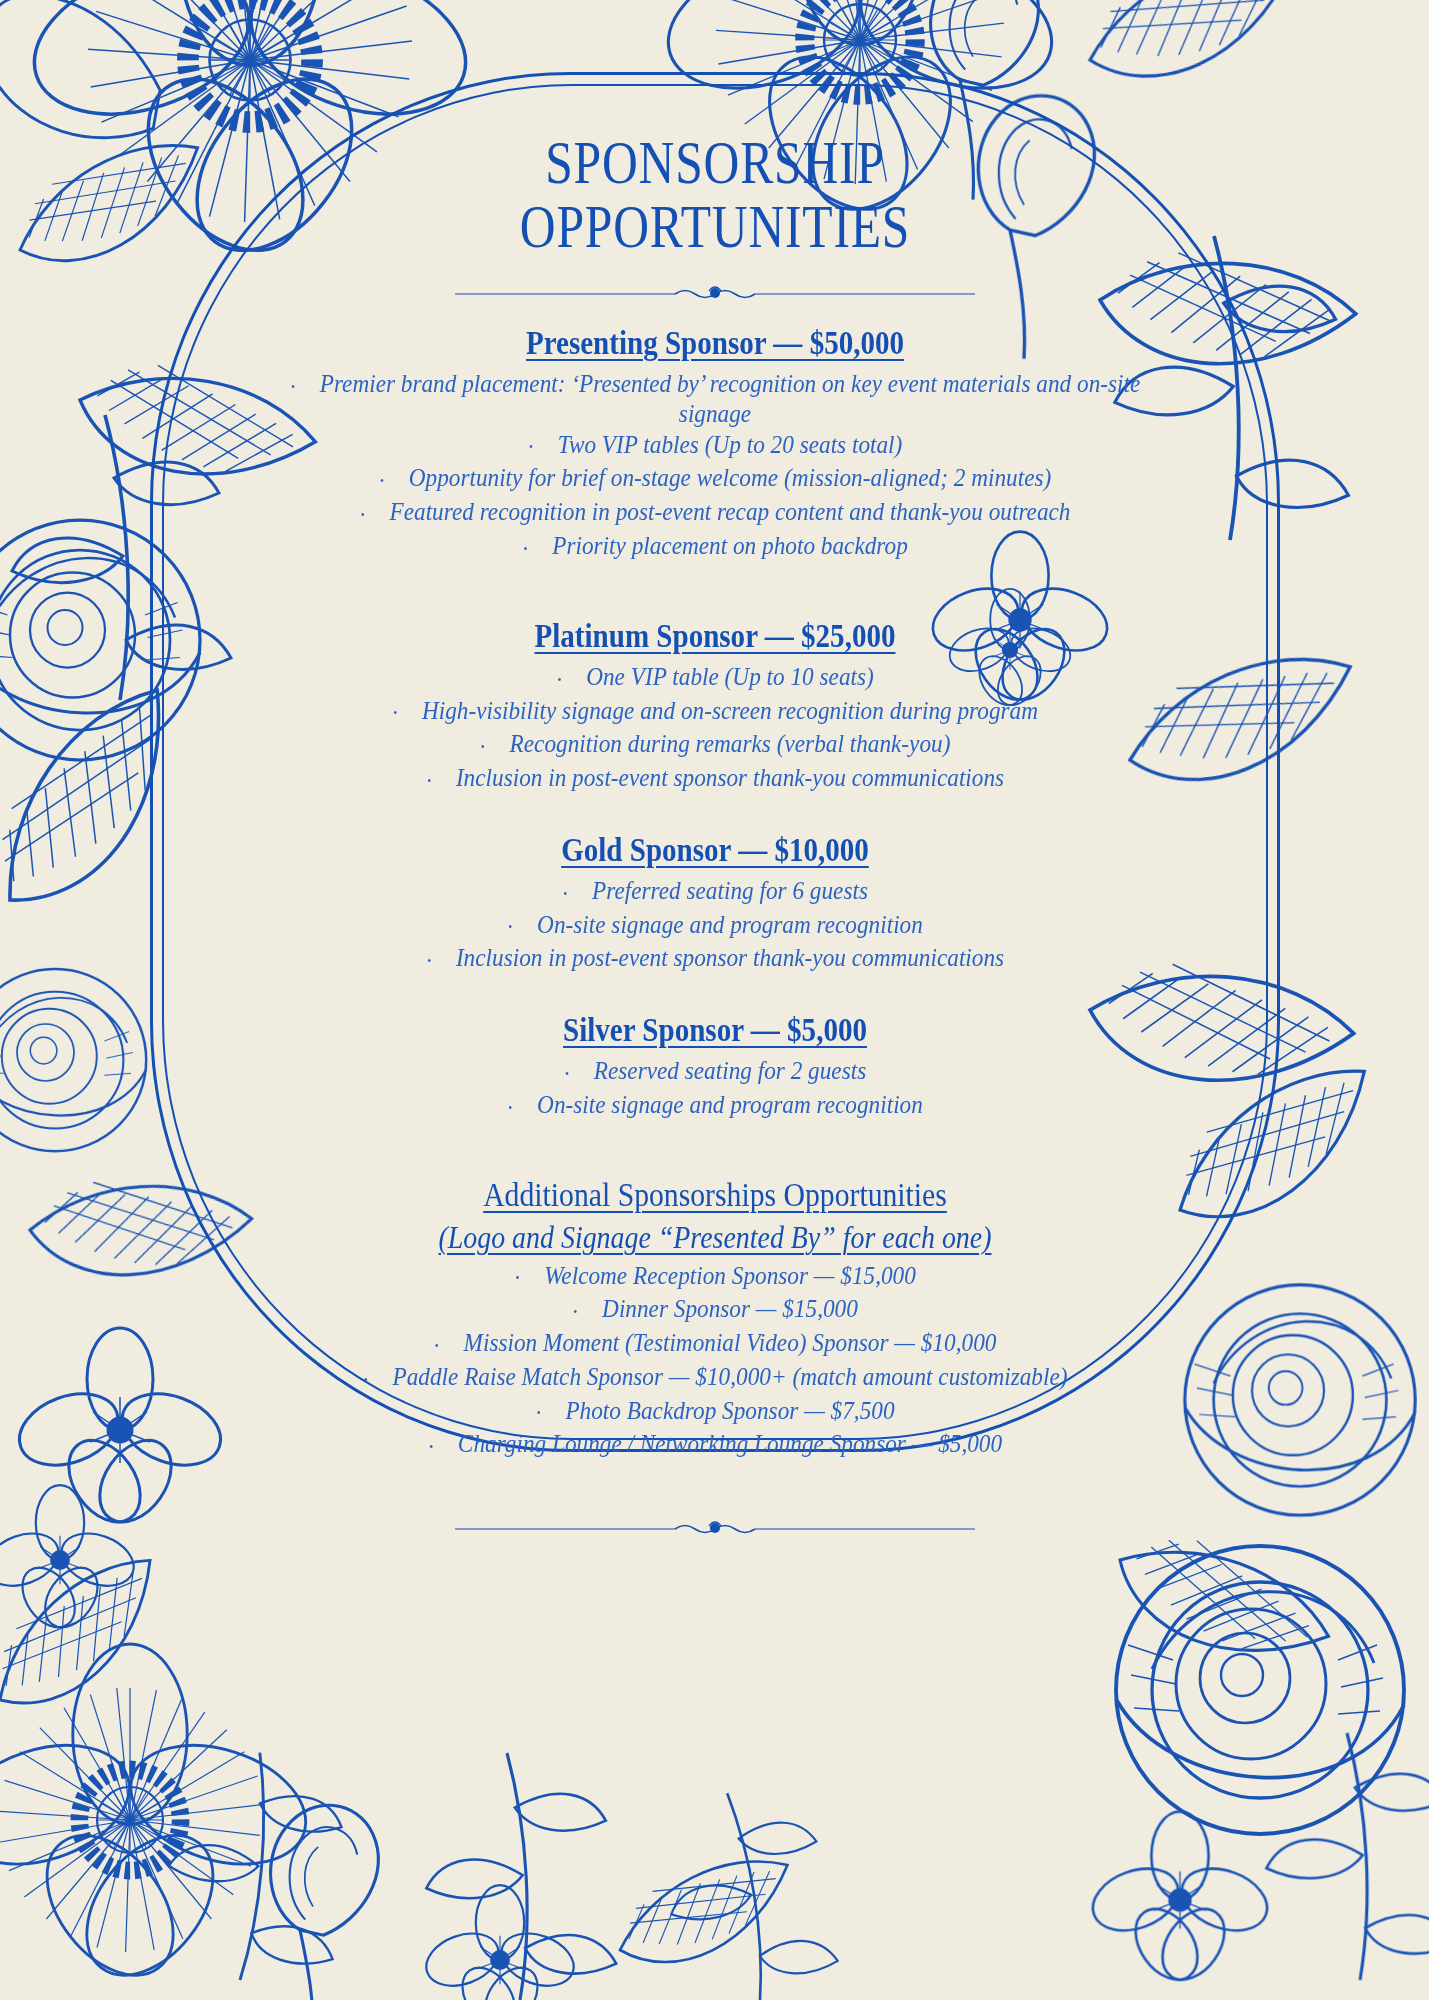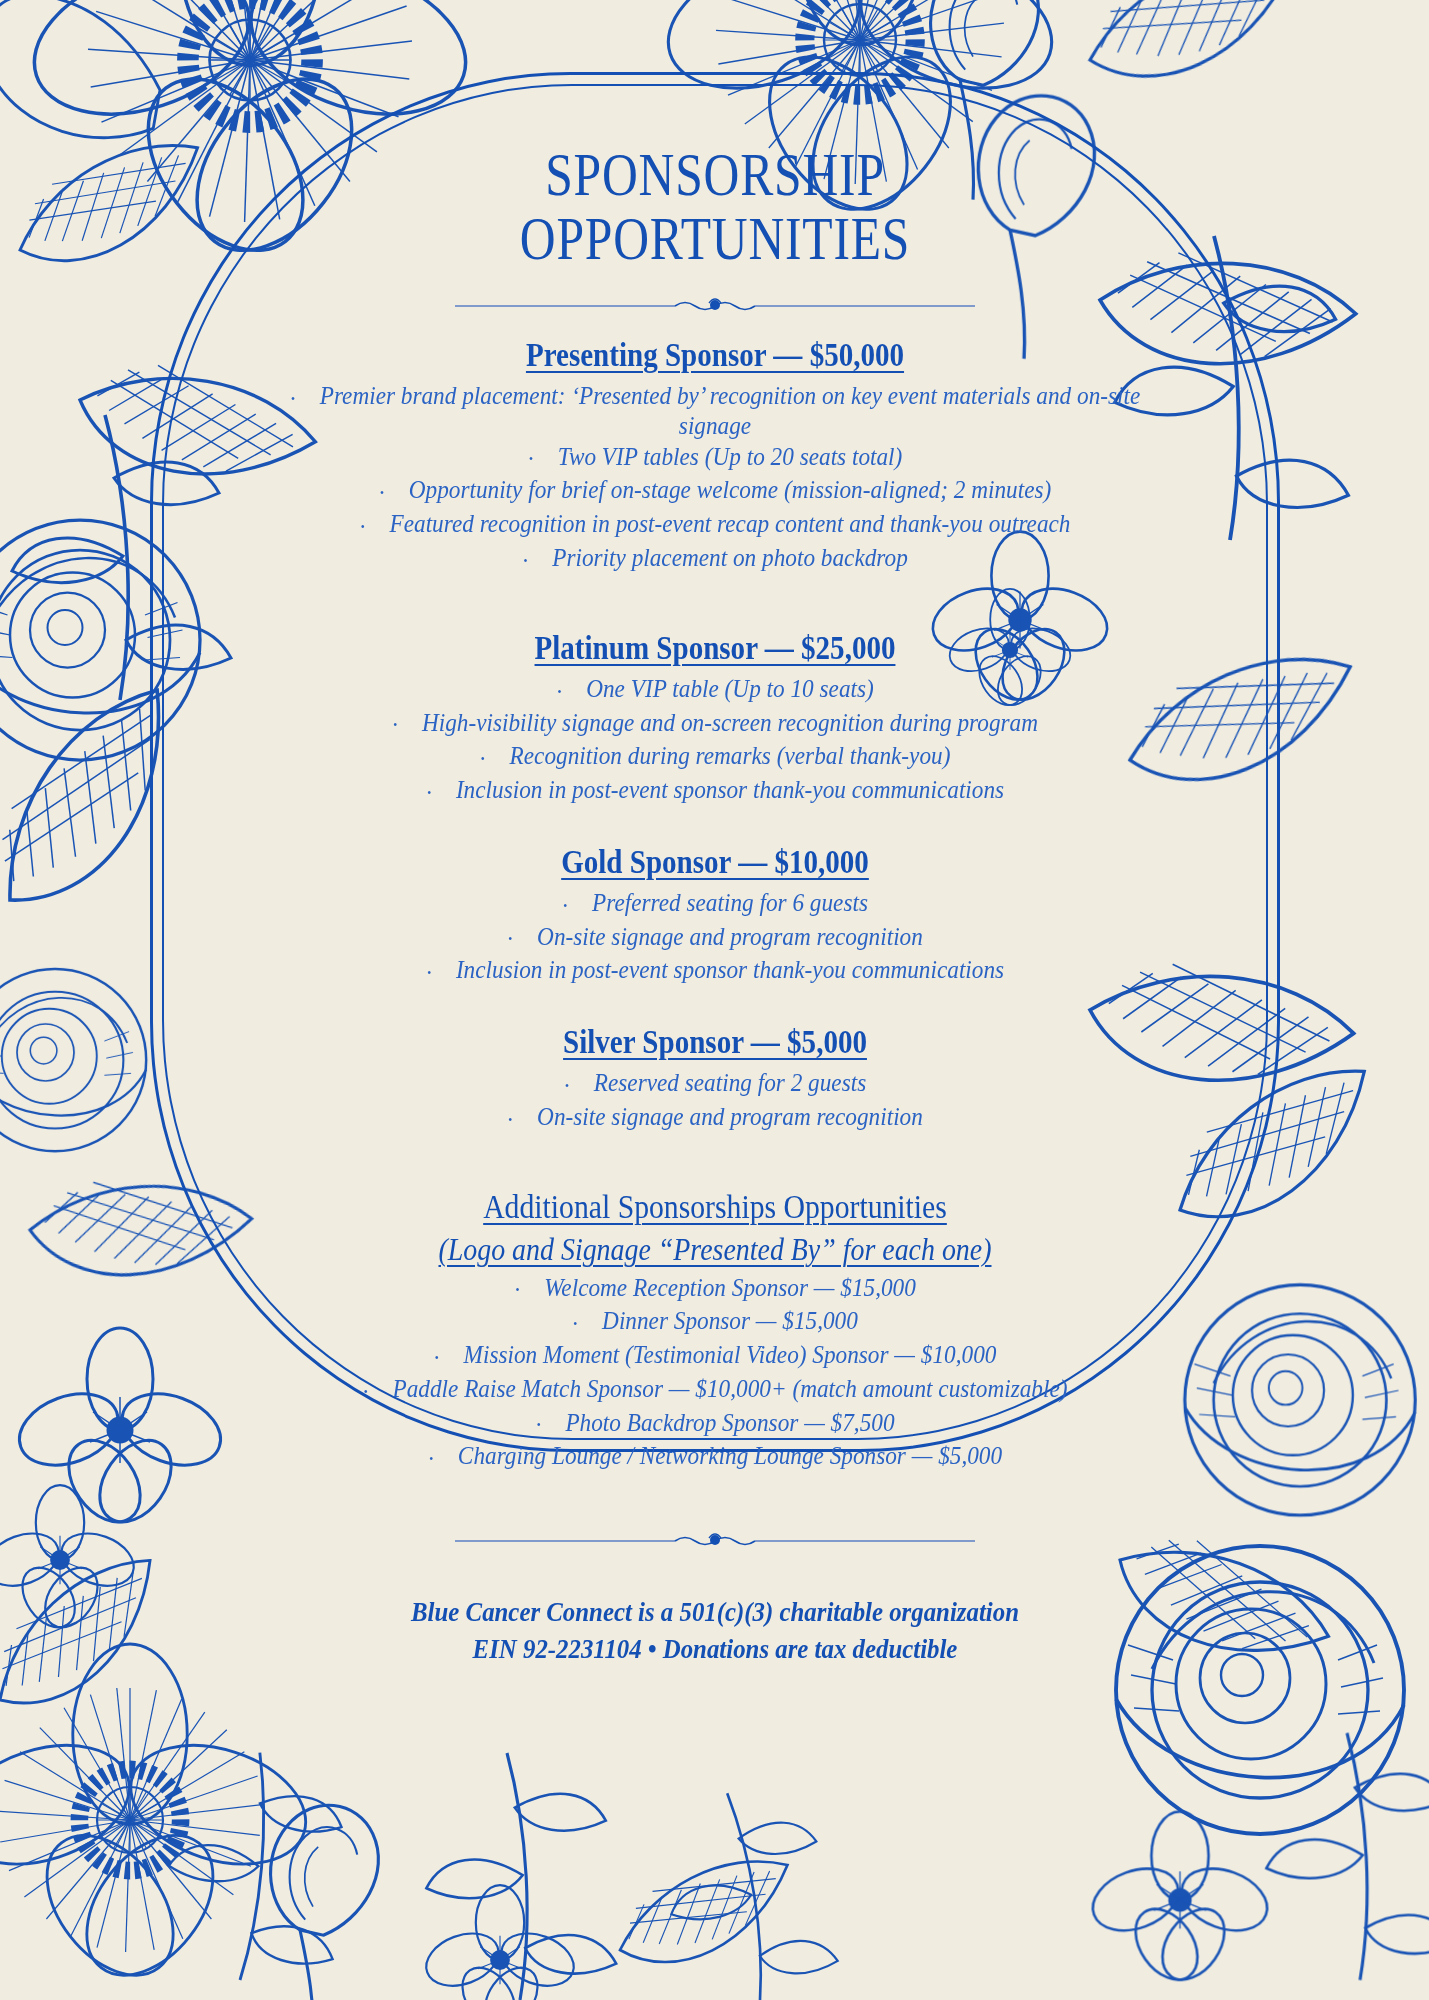--- a/index.html
+++ b/index.html
@@ -30,21 +30,20 @@
   .arch-outer{left:0;top:0;right:0;bottom:0;}
   .arch-inner{left:12px;top:12px;right:12px;bottom:12px;border-width:2px;
               border-radius:410px / 420px;}
   
   .content{
     position:absolute;
     left:160px;top:130px;
     width:1110px;
     text-align:center;
     color:#1450b4;
-    margin-top:12px;
   }
   .poster-title{
     font-family:"Liberation Serif",serif;
     font-size:62px;
     line-height:1.04;
     letter-spacing:1px;
     font-weight:400;
     color:#1450b4;
     margin:0 0 6px 0;
     transform:scaleX(.80);
@@ -376,17 +375,13 @@
   <div class="divider" style="margin-top:60px;margin-bottom:44px;">
     <svg viewBox="0 0 540 18" xmlns="http://www.w3.org/2000/svg">
       <line x1="10" y1="9" x2="230" y2="9" stroke="#5a7fc4" stroke-width="1.4"></line>
       <line x1="310" y1="9" x2="530" y2="9" stroke="#5a7fc4" stroke-width="1.4"></line>
       <path d="M230,9 q10,-7 20,0 q10,7 20,0 q10,-7 20,0 q10,7 20,0" fill="none" stroke="#1450b4" stroke-width="1.6"></path>
       <circle cx="270" cy="8" r="5" fill="#1450b4"></circle>
       <path d="M264,6 q6,-8 12,0" fill="none" stroke="#1450b4" stroke-width="1.4"></path>
     </svg>
   </div>
 
-  <div class="footer">
-    <div class="footer-line">Blue Cancer Connect is a 501(c)(3) charitable organization</div>
-    <div class="footer-line">EIN 92-2231104 • Donations are tax deductible</div>
-  </div>
 </div>
 
 </body></html>

